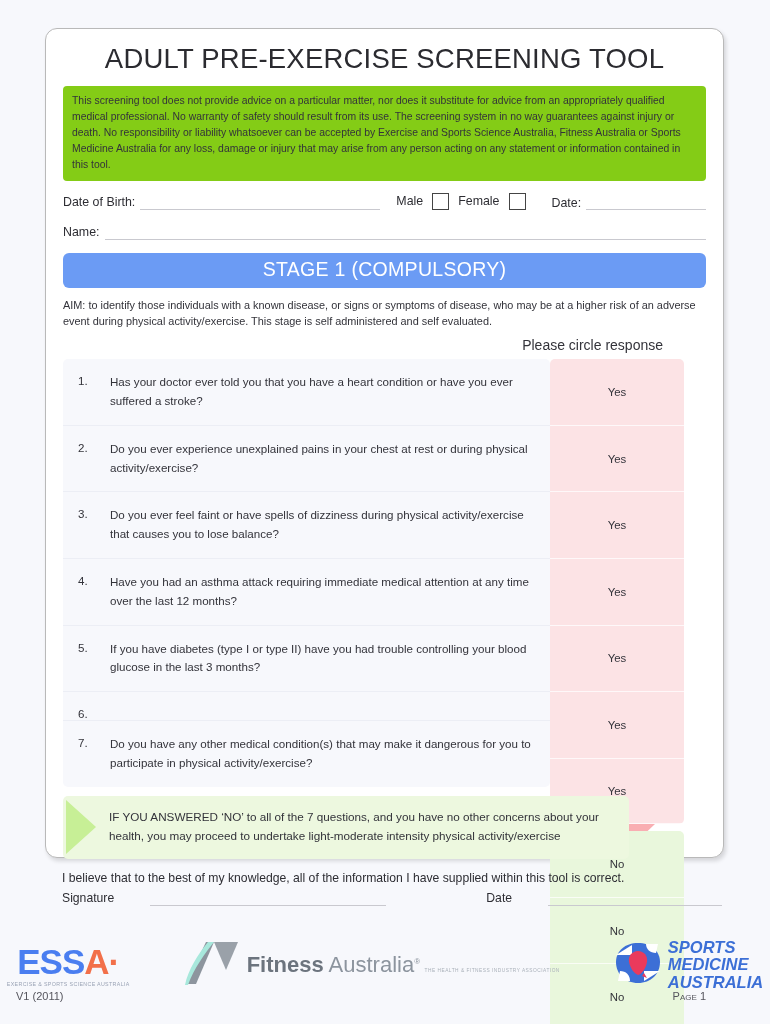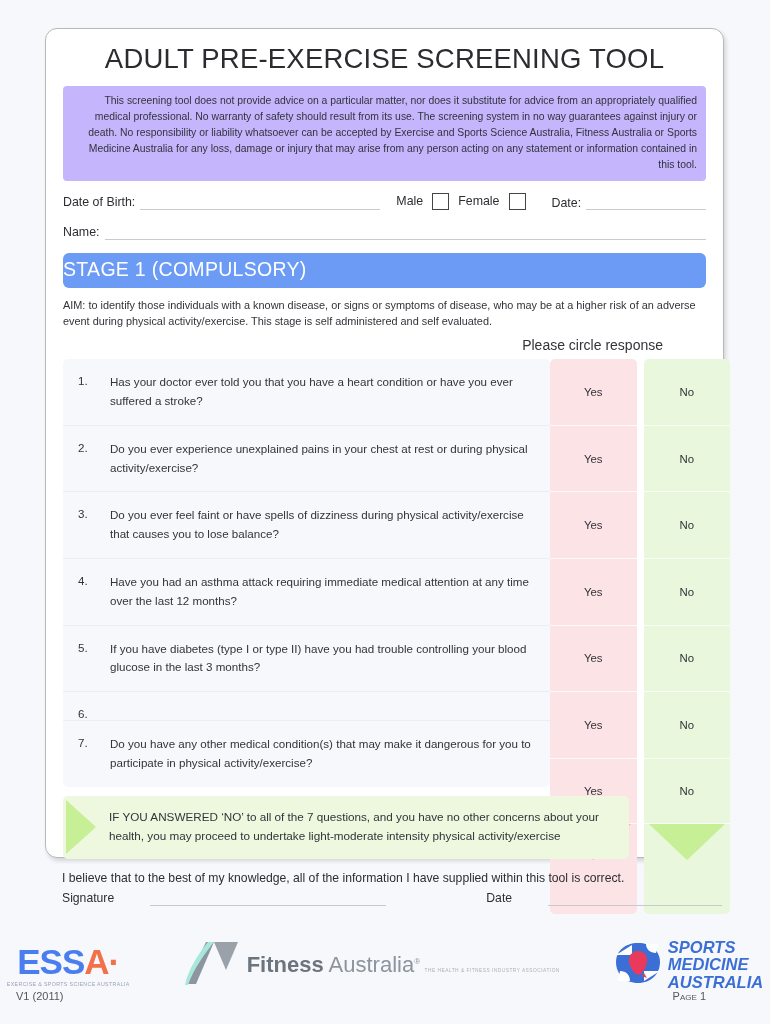--- a/index.html
+++ b/index.html
@@ -33,27 +33,27 @@
     text-align: center;
     font-size: 27.5px;
     font-weight: normal;
     letter-spacing: 0.2px;
     color: #2b2b30;
     margin: 14px 0 11px 0;
     padding: 0;
   }
 
   .disclaimer {
-    background: #c4b5fd;
+    background: #84cc16;
     border-radius: 4px;
     font-size: 10.4px;
     line-height: 1.53;
     padding: 7px 9px 8px 9px;
     color: #33333a;
-    text-align: right;
+    text-align: left;
   }
 
   
   .field-row {
     display: flex;
     align-items: flex-end;
     font-size: 12.4px;
     margin-top: 11px;
     height: 19px;
   }
@@ -81,21 +81,21 @@
   }
   .gender-label { padding: 0 2px; }
   .date-label { margin-left: 26px; white-space: nowrap; }
 
   
   .stage-banner {
     margin-top: 13px;
     background: #6b9bf4;
     color: #ffffff;
     border-radius: 6px;
-    text-align: left;
+    text-align: center;
     font-size: 19.5px;
     padding: 5px 0 7px 0;
     letter-spacing: 0.3px;
   }
 
   .aim {
     font-size: 10.9px;
     line-height: 1.5;
     margin-top: 9px;
     color: #33333a;
@@ -135,24 +135,25 @@
     line-height: 1.62;
     padding: 14px 12px 14px 0;
     color: #33333a;
   }
 
   
   .respcols {
     position: absolute;
     left: 487px;
     top: 0;
-    width: 180px;
+    width: 134px;
     height: 100%;
     display: flex;
     gap: 7px;
+    flex-direction: column;
   }
   .respcol {
     flex: 1 1 0;
     border-radius: 5px 5px 5px 5px;
     position: relative;
   }
   .respcol.yes { background: #fce3e5; }
   .respcol.no  { background: #e9f7dc; }
   .resp-cell {
     display: flex;

